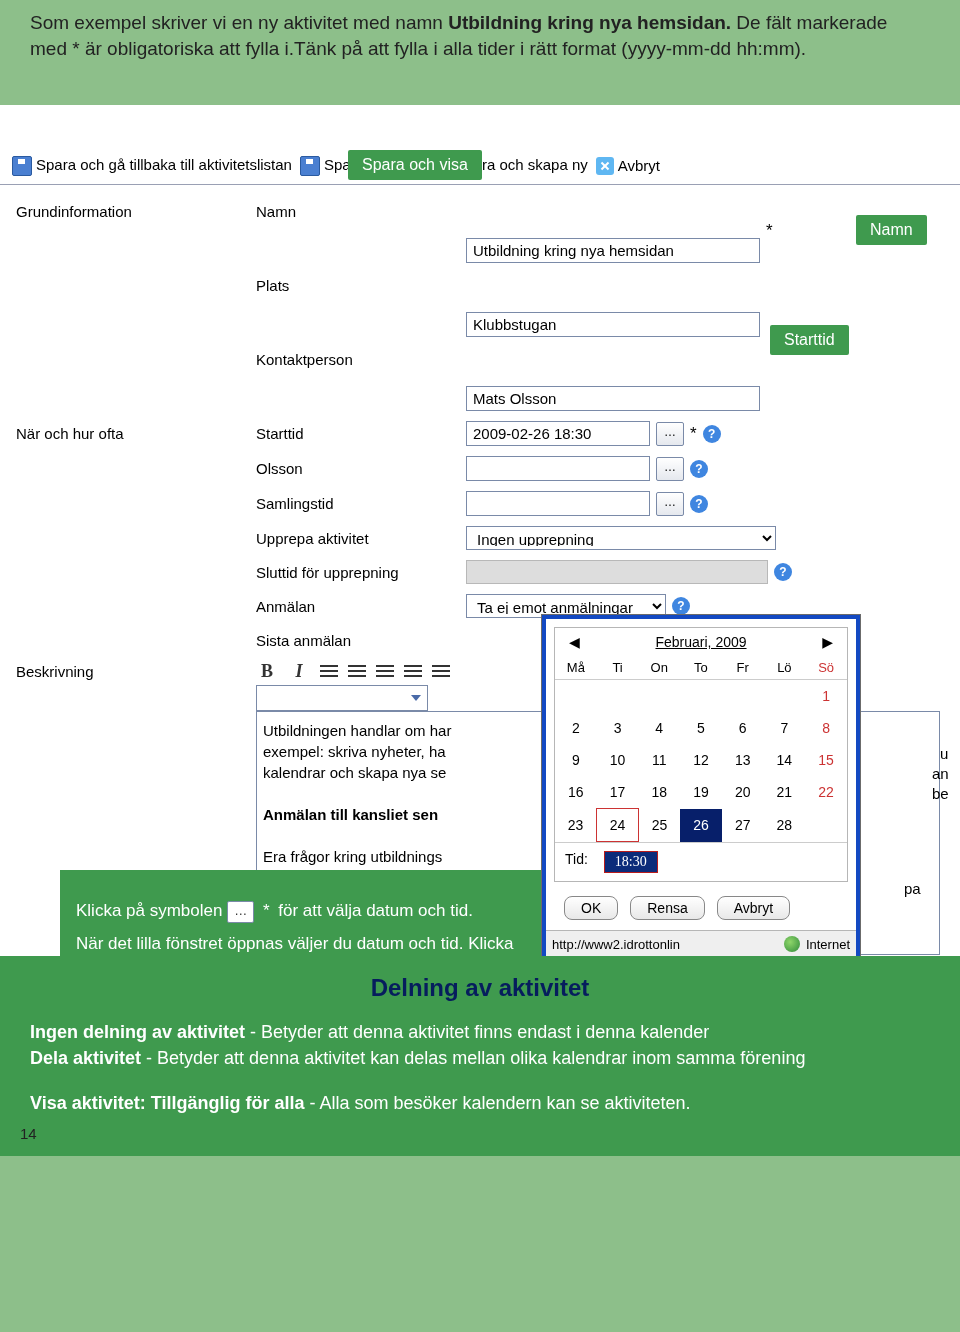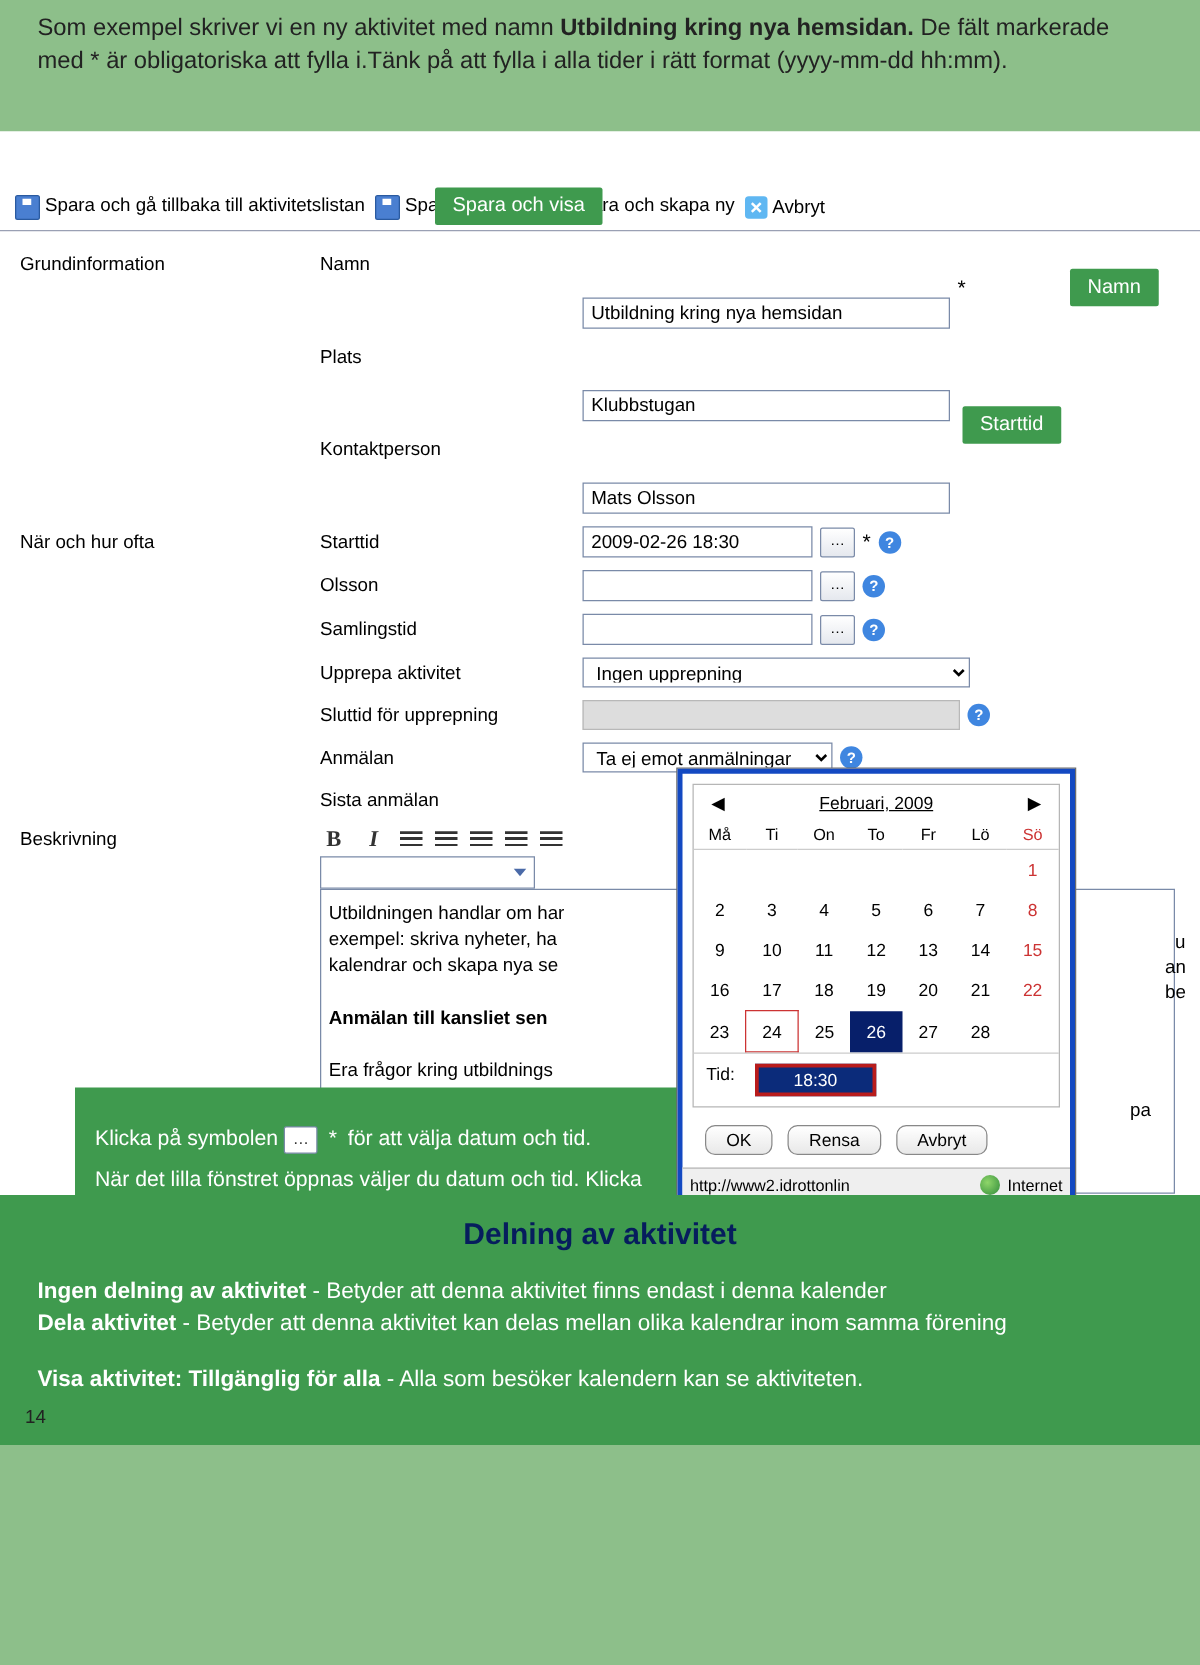--- a/index.html
+++ b/index.html
@@ -53,21 +53,21 @@
 .cal-arrow{cursor:pointer;font-size:14px;padding:2px 6px;}
 .cal-title{text-decoration:underline;}
 .cal-grid{width:100%;border-collapse:collapse;table-layout:fixed;}
 .cal-grid th{font-weight:normal;padding:4px 2px;border-bottom:1px solid #ccc;font-size:13px;}
 .cal-grid th.sun{color:#c33;}
 .cal-grid td{text-align:center;padding:5px 2px;height:22px;cursor:pointer;font-size:14px;}
 .cal-grid td.red{color:#c33;}
 .cal-grid td.today{border:1px solid #c33;}
 .cal-grid td.selected{background:#071f6a;color:#fff;}
 .cal-time-row{padding:8px 10px;border-top:1px solid #ccc;display:flex;align-items:flex-start;gap:16px;}
-.time-chip{background:#0b2b7a;color:#fff;padding:2px 28px;border:3px solid #b91c1c;}
+.time-chip{background:#0b2b7a;color:#fff;padding:2px 10px;border:1px solid #b91c1c;font-family:Liberation Serif, serif;}
 .cal-btns{display:flex;gap:12px;padding:6px 10px 10px 10px;margin:0 8px;}
 .win-btn{border:1px solid #888;border-radius:8px;padding:3px 16px;background:linear-gradient(#fff,#e8e8e8);cursor:pointer;font-size:14px;}
 .cal-status{display:flex;align-items:center;border-top:1px solid #b6b6b6;font-size:13px;background:#efefef;height:26px;padding:0 6px;gap:6px;}
 .globe{width:16px;height:16px;border-radius:50%;background:radial-gradient(circle at 6px 6px,#8fd66a,#2f8a3a);}
 .visa-section{position:absolute;left:16px;top:1020px;display:flex;flex-direction:column;gap:10px;}
 .visa-row{display:flex;align-items:center;}
 .footer-box{position:absolute;left:0;bottom:0;width:960px;background:#3f9a4e;color:#fff;padding:18px 30px 40px 30px;box-sizing:border-box;}
 .footer-title{color:#061d5d;font-size:24px;font-weight:bold;text-align:center;margin-bottom:18px;}
 .footer-body{font-size:18px;color:#fff;line-height:1.4;}
 .footer-body b{font-weight:bold;}

